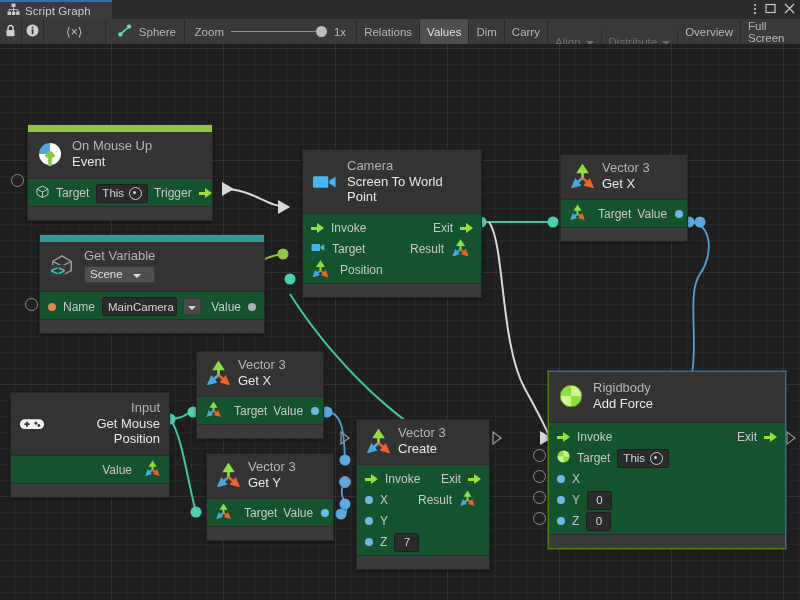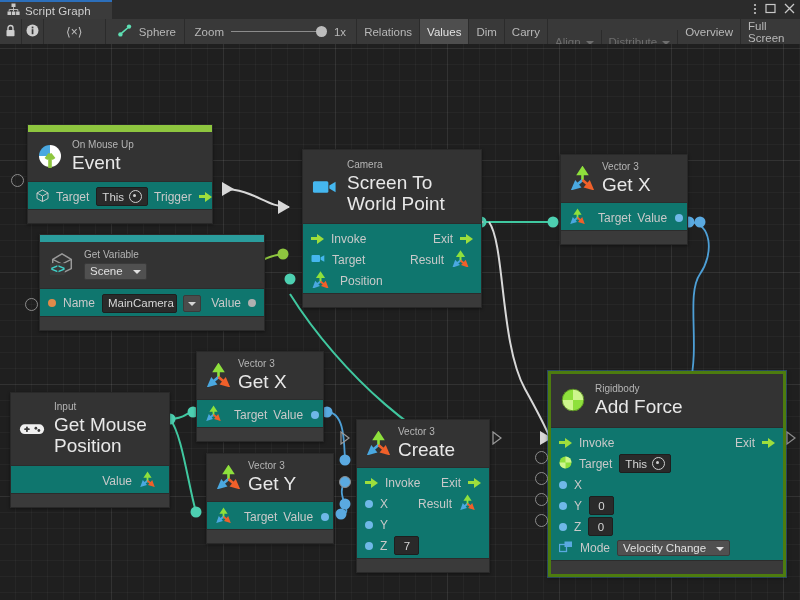--- a/index.html
+++ b/index.html
@@ -48,28 +48,28 @@
       linear-gradient(to right, rgba(255,255,255,.055) 1px, transparent 1px),
       linear-gradient(to bottom, rgba(255,255,255,.055) 1px, transparent 1px);
     background-size:16px 16px,16px 16px,112px 112px,112px 112px;
     background-position:-1px 4px,-1px 4px,-1px 4px,-1px 4px;
   }
   .wires{position:absolute;inset:0;pointer-events:none;}
 
   
   .node{position:absolute;background:#3a3a3a;border:1px solid #292929;box-sizing:border-box;
         box-shadow:0 1px 3px rgba(0,0,0,.45);}
-  .node.sel{border:3px solid #4d7c0f;box-shadow:0 0 0 1px rgba(74,155,224,.35),0 1px 4px rgba(0,0,0,.5);}
+  .node.sel{border:1px solid #4d7c0f;box-shadow:0 0 0 1px rgba(74,155,224,.35),0 1px 4px rgba(0,0,0,.5);}
   .accent{height:7px;width:100%;}
   .nhead{display:flex;align-items:center;gap:9px;padding:7px 10px 8px 9px;background:#333333;}
   .nhead .ico{flex:0 0 auto;width:26px;height:26px;display:flex;align-items:center;justify-content:center;}
   .ntitles{display:flex;flex-direction:column;line-height:1.15;}
-  .nsub{font-size:10px;color:#b5b5b5;}
-  .nname{font-size:19px;color:#e8e8e8;margin-top:1px;}
-  .nbody{background:#0f766e;border-top:1px solid #2c2c2c;padding:4px 0 2px 0;}
+  .nsub{font-size:13px;color:#b5b5b5;}
+  .nname{font-size:13px;color:#e8e8e8;margin-top:1px;}
+  .nbody{background:#14532d;border-top:1px solid #2c2c2c;padding:4px 0 2px 0;}
   .nfoot{height:13px;background:#3a3a3a;border-top:1px solid #2c2c2c;}
   .row{display:flex;align-items:center;height:21px;padding:0 8px;gap:6px;}
   .row .left{display:flex;align-items:center;gap:7px;}
   .row .right{margin-left:auto;display:flex;align-items:center;gap:7px;}
   .plab{font-size:12px;color:#c9c9c9;}
   .field{background:#2a2a2a;border:1px solid #1e1e1e;border-radius:2px;color:#d6d6d6;
          font-size:11.5px;padding:1px 5px;display:inline-flex;align-items:center;gap:5px;min-height:15px;}
   .field.num{min-width:13px;justify-content:center;padding:1px 5px;}
   .drop{background:#505050;border:1px solid #3a3a3a;border-radius:2px;color:#e0e0e0;font-size:11.5px;
         padding:1px 5px;display:inline-flex;align-items:center;gap:5px;}
@@ -426,21 +426,21 @@
           </span>
           <span class="right" style="gap:8px;">
             <span class="plab">Value</span>
             <span class="dot blue"></span>
           </span>
         </div>
       </div>
       <div class="nfoot"></div>
     </div>
 
-    <div class="node" style="left:10px;top:348px;width:160px;">
+    <div class="node" style="left:10px;top:348px;width:160px;text-align:right;">
       <div class="nhead" style="padding:8px 9px 8px 8px;">
         <span class="ico">
           <svg width="28" height="18" viewBox="0 0 28 18">
             <rect x="1" y="4" width="26" height="10.5" rx="5.2" fill="#f0f0f0"></rect>
             <rect x="5.6" y="8.2" width="6" height="1.9" rx="0.9" fill="#3a3a3a"></rect>
             <rect x="7.6" y="6.2" width="1.9" height="6" rx="0.9" fill="#3a3a3a"></rect>
             <circle cx="18.2" cy="8.2" r="1.5" fill="#3a3a3a"></circle>
             <circle cx="21.4" cy="10.6" r="1.5" fill="#3a3a3a"></circle>
           </svg>
         </span>
@@ -657,35 +657,20 @@
         </div>
         <div class="row">
           <span class="left">
             <span class="dot blue"></span>
             <span class="plab">Z</span>
             <span class="field num">
               <span>0</span>
             </span>
           </span>
         </div>
-        <div class="row">
-          <span class="left">
-            <span>
-              <svg width="14" height="13" viewBox="0 0 14 13">
-                <rect x="0.5" y="4.5" width="7" height="7" fill="none" stroke="#5aa9e0" stroke-width="1.3"></rect>
-                <rect x="5.5" y="1.5" width="7.5" height="5.5" fill="#5aa9e0"></rect>
-              </svg>
-            </span>
-            <span class="plab">Mode</span>
-            <span class="drop">
-              <span>Velocity Change</span>
-              <i class="caret"></i>
-            </span>
-          </span>
-        </div>
       </div>
       <div class="nfoot"></div>
       <span class="nub hollow" style="left:-16px;top:77px;"></span>
       <span class="nub hollow" style="left:-16px;top:98px;"></span>
       <span class="nub hollow" style="left:-16px;top:119px;"></span>
       <span class="nub hollow" style="left:-16px;top:140px;"></span>
     </div>
 
     <span class="tri outline" style="left:786px;top:387px;">
       <svg width="10" height="14" viewBox="0 0 10 14">

